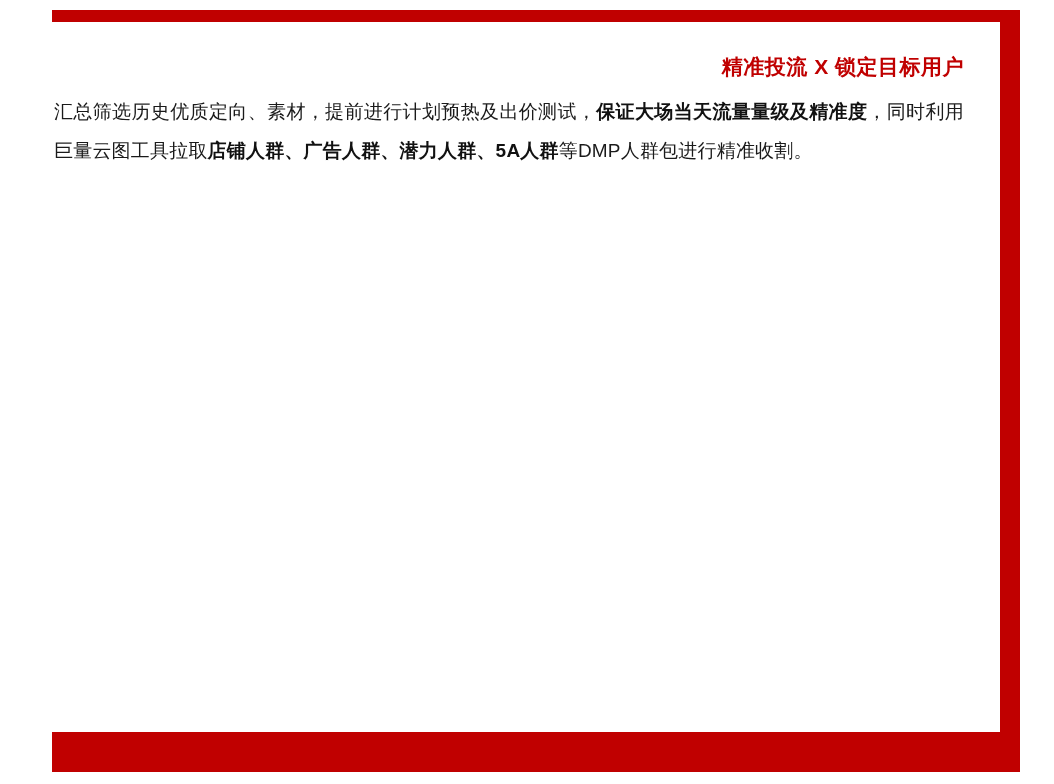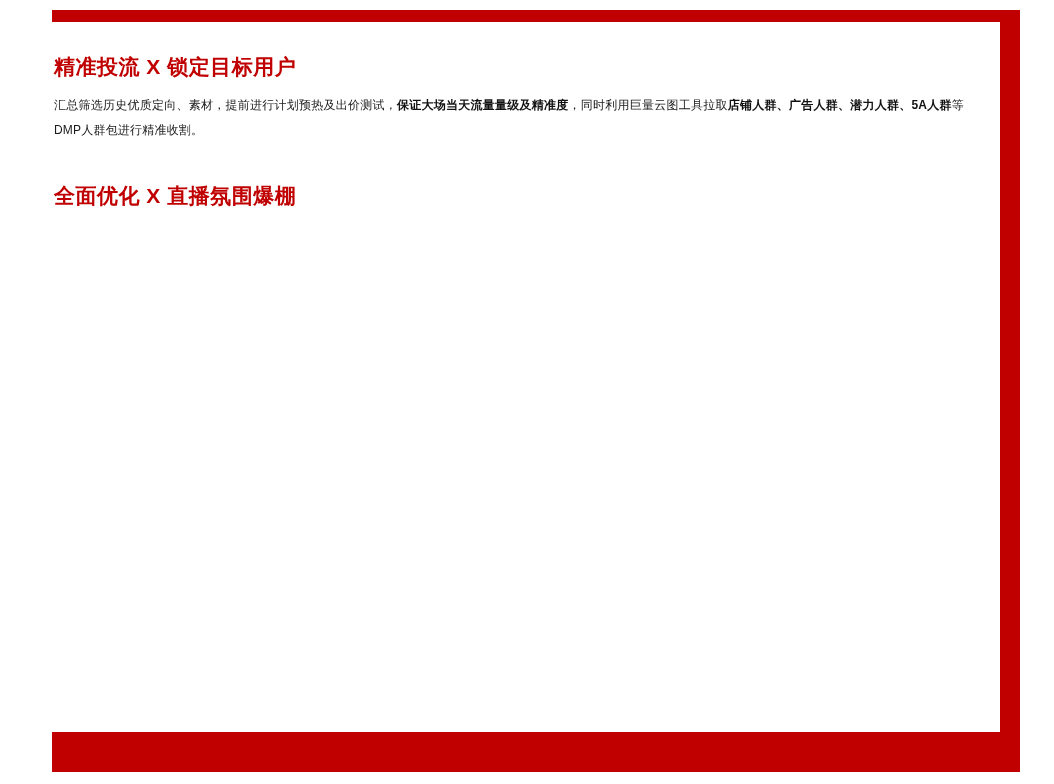--- a/index.html
+++ b/index.html
@@ -50,25 +50,26 @@
   }
 
   .section-heading {
     color: #c00000;
     font-weight: bold;
     font-size: 21px;
     line-height: 1.4;
     letter-spacing: 0.5px;
     margin: 0 0 12px 0;
     white-space: nowrap;
+    text-align: right;
   }
 
   .section-body {
     color: #1a1a1a;
-    font-size: 12px;
+    font-size: 19px;
     line-height: 2.05;
     text-align: justify;
     margin: 0;
     letter-spacing: 0.2px;
   }
 
   .section-body b {
     font-weight: bold;
     color: #111111;
   }
@@ -86,21 +87,20 @@
   <div class="card">
 
     <div class="section">
       <h2 class="section-heading">精准投流 X 锁定目标用户</h2>
       <p class="section-body"><span>汇总筛选历史优质定向、素材，提前进行计划预热及出价测试，</span><b>保证大场当天流量量级及精准度</b><span>，同时利用巨量云图工具拉取</span><b>店铺人群、广告人群、潜力人群、5A人群</b><span>等DMP人群包进行精准收割。</span></p>
     </div>
 
     <div class="gap-1"></div>
 
     <div class="section">
-      <h2 class="section-heading">全面优化 X 直播氛围爆棚</h2>
     </div>
 
     <div class="gap-2"></div>
 
     <div class="section">
     </div>
 
   </div>
 </div>
 

